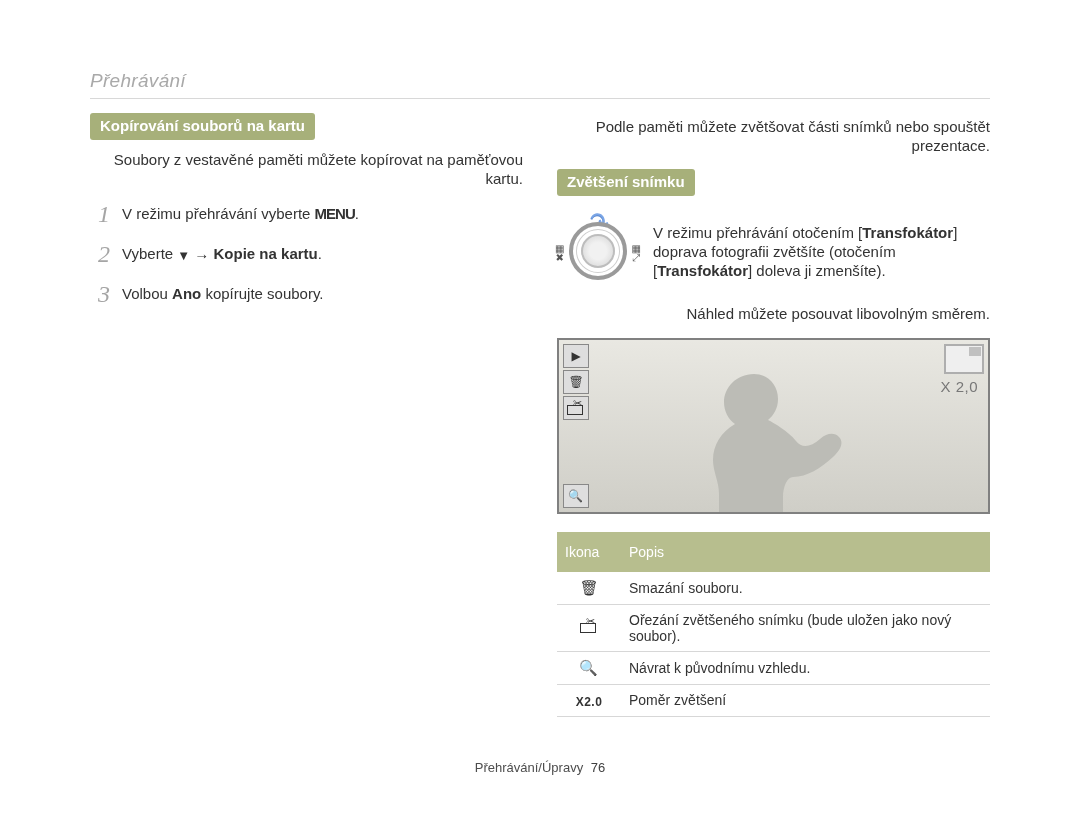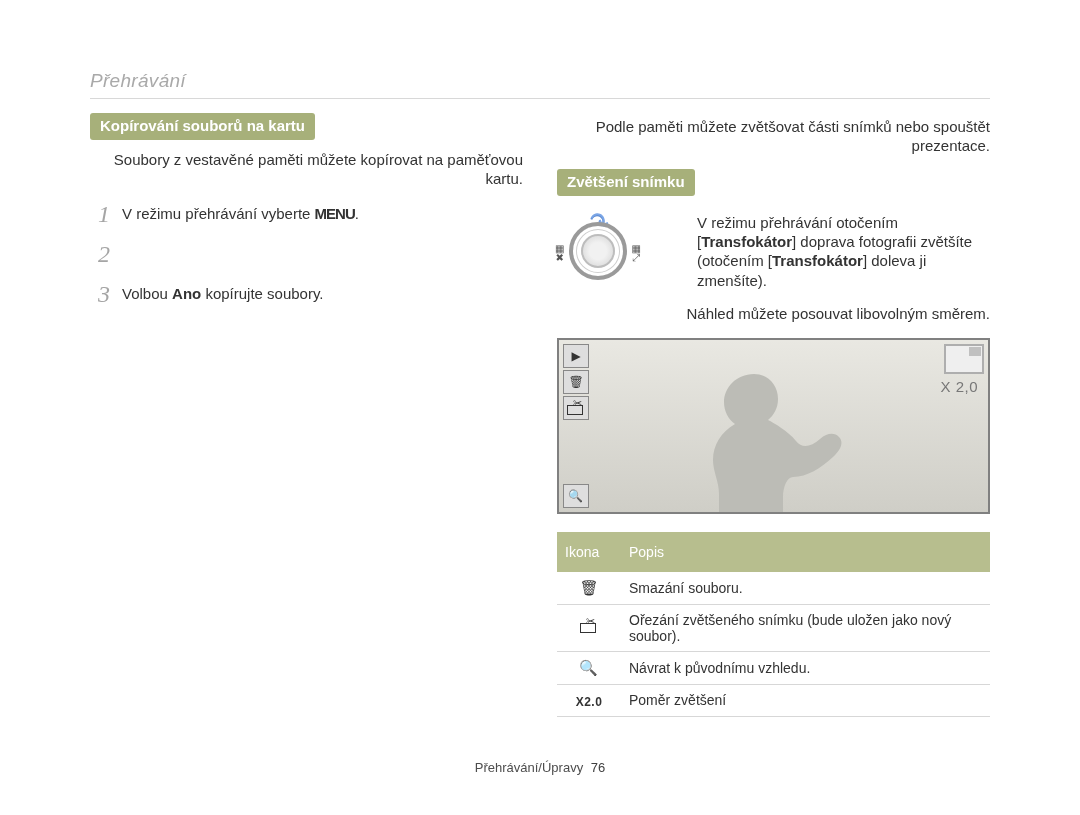--- a/index.html
+++ b/index.html
@@ -105,21 +105,21 @@
     position:absolute;left:32px;top:-2px;
     font-size:24px;color:#7aa5e6;transform:rotate(20deg);
     text-shadow:0 1px 0 #5a86cc;
   }
   .dial-left,.dial-right{
     position:absolute;top:34px;font-size:10px;color:#555;
     line-height:9px;text-align:center;
   }
   .dial-left{left:-2px;}
   .dial-right{right:-2px;}
-  .dial-text{flex:1;line-height:1.28;margin-left:44px;}
+  .dial-text{flex:1;line-height:1.28;}
 
   
   .preview{
     border:2px solid #808080;
     height:172px;
     position:relative;
     background:linear-gradient(#e9e8e2,#cfcec7);
     margin:4px 0 18px 0;
   }
   .preview .sidebar{
@@ -193,20 +193,23 @@
 
       <div class="steps">
         <div class="step">
           <div class="step-num">1</div>
           <div class="step-text">
             <span>V režimu přehrávání vyberte </span><span class="menu-glyph">MENU</span><span>.</span>
           </div>
         </div>
         <div class="step">
           <div class="step-num">2</div>
+          <div class="step-text">
+            <span>Vyberte </span><span class="down-caret">▼</span><span> → </span><b>Kopie na kartu</b><span>.</span>
+          </div>
         </div>
         <div class="step">
           <div class="step-num">3</div>
           <div class="step-text">
             <span>Volbou </span><b>Ano</b><span> kopírujte soubory.</span>
           </div>
         </div>
       </div>
     </div>
 

